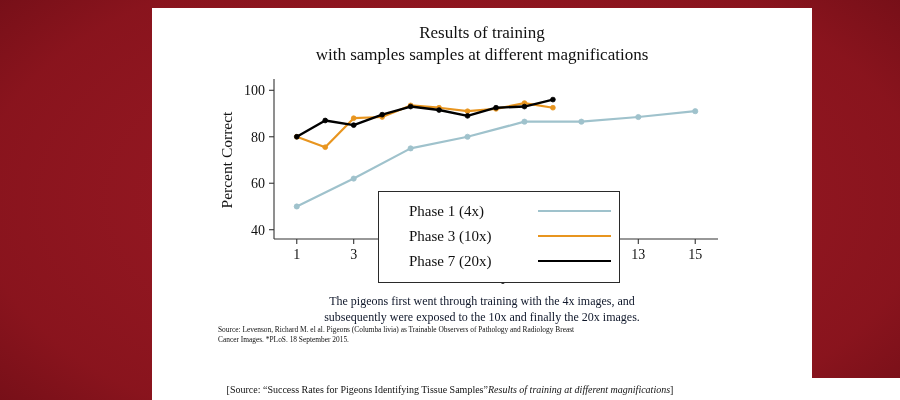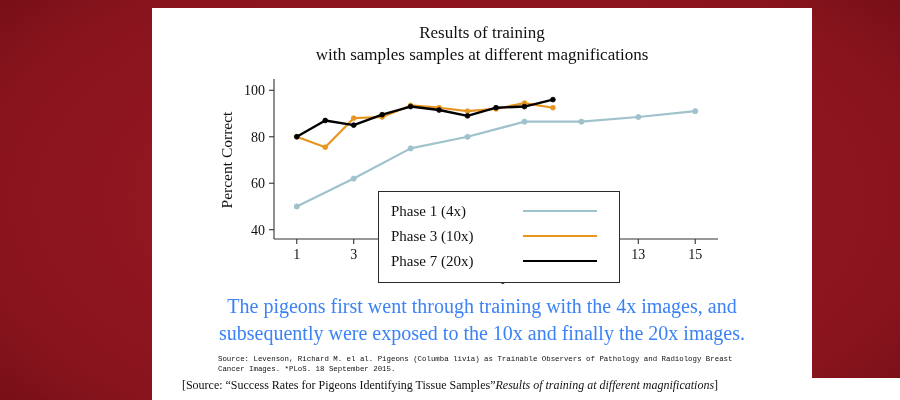--- a/index.html
+++ b/index.html
@@ -43,71 +43,70 @@
   .plot-wrap {
     position: relative;
     width: 100%;
     height: 222px;
   }
   svg.plot {
     display: block;
   }
   .caption {
     text-align: center;
-    font-size: 20px;
+    font-size: 12px;
     line-height: 1.35;
-    color: #3b82f6;
+    color: #0f172a;
     margin-top: 2px;
   }
   .source {
     text-align: left;
     font-size: 7.4px;
     line-height: 1.3;
     color: #111;
-    margin-top: 8px;
     padding-left: 52px;
-    font-family: Liberation Mono, monospace;
   }
   .footer-bar {
     position: absolute;
     left: 152px;
     top: 378px;
     width: 748px;
     height: 22px;
     background: #ffffff;
   }
   .footer-text {
     position: absolute;
     left: 0;
     top: 378px;
     width: 900px;
     height: 22px;
     display: flex;
-    align-items: flex-start;
+    align-items: center;
     justify-content: center;
-    font-size: 12px;
+    font-size: 10px;
     color: #111;
     font-family: "Liberation Serif", serif;
   }
   .footer-text .ital { font-style: italic; }
   .legend-box {
     position: absolute;
     left: 212px;
     top: 122px;
     width: 242px;
     height: 92px;
     background: #ffffff;
     border: 1.2px solid #2a2a2a;
     box-sizing: border-box;
     padding: 7px 8px 7px 12px;
   }
   .legend-row {
     display: flex;
     align-items: center;
     height: 25px;
+    margin-left: 18px;
   }
   .legend-label {
     font-size: 15px;
     color: #111;
     width: 132px;
     white-space: nowrap;
   }
   .legend-swatch {
     height: 0;
     width: 74px;

